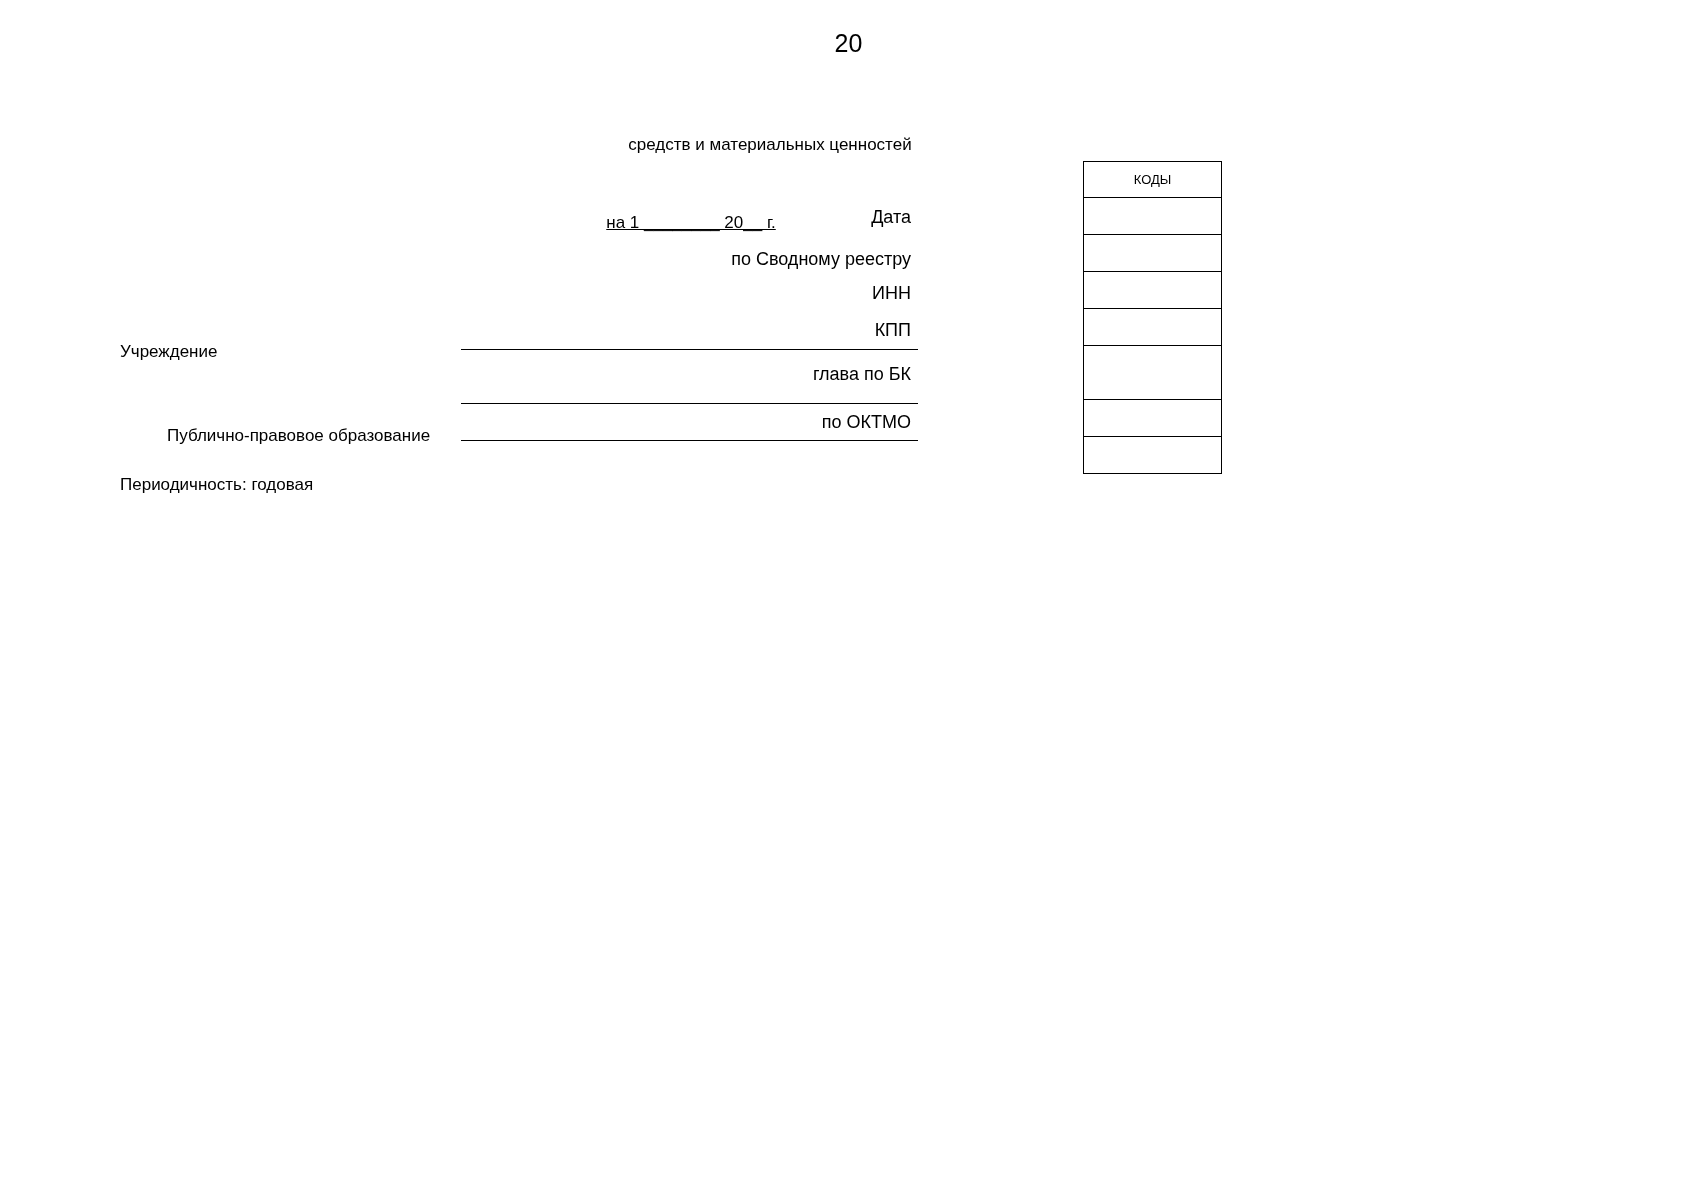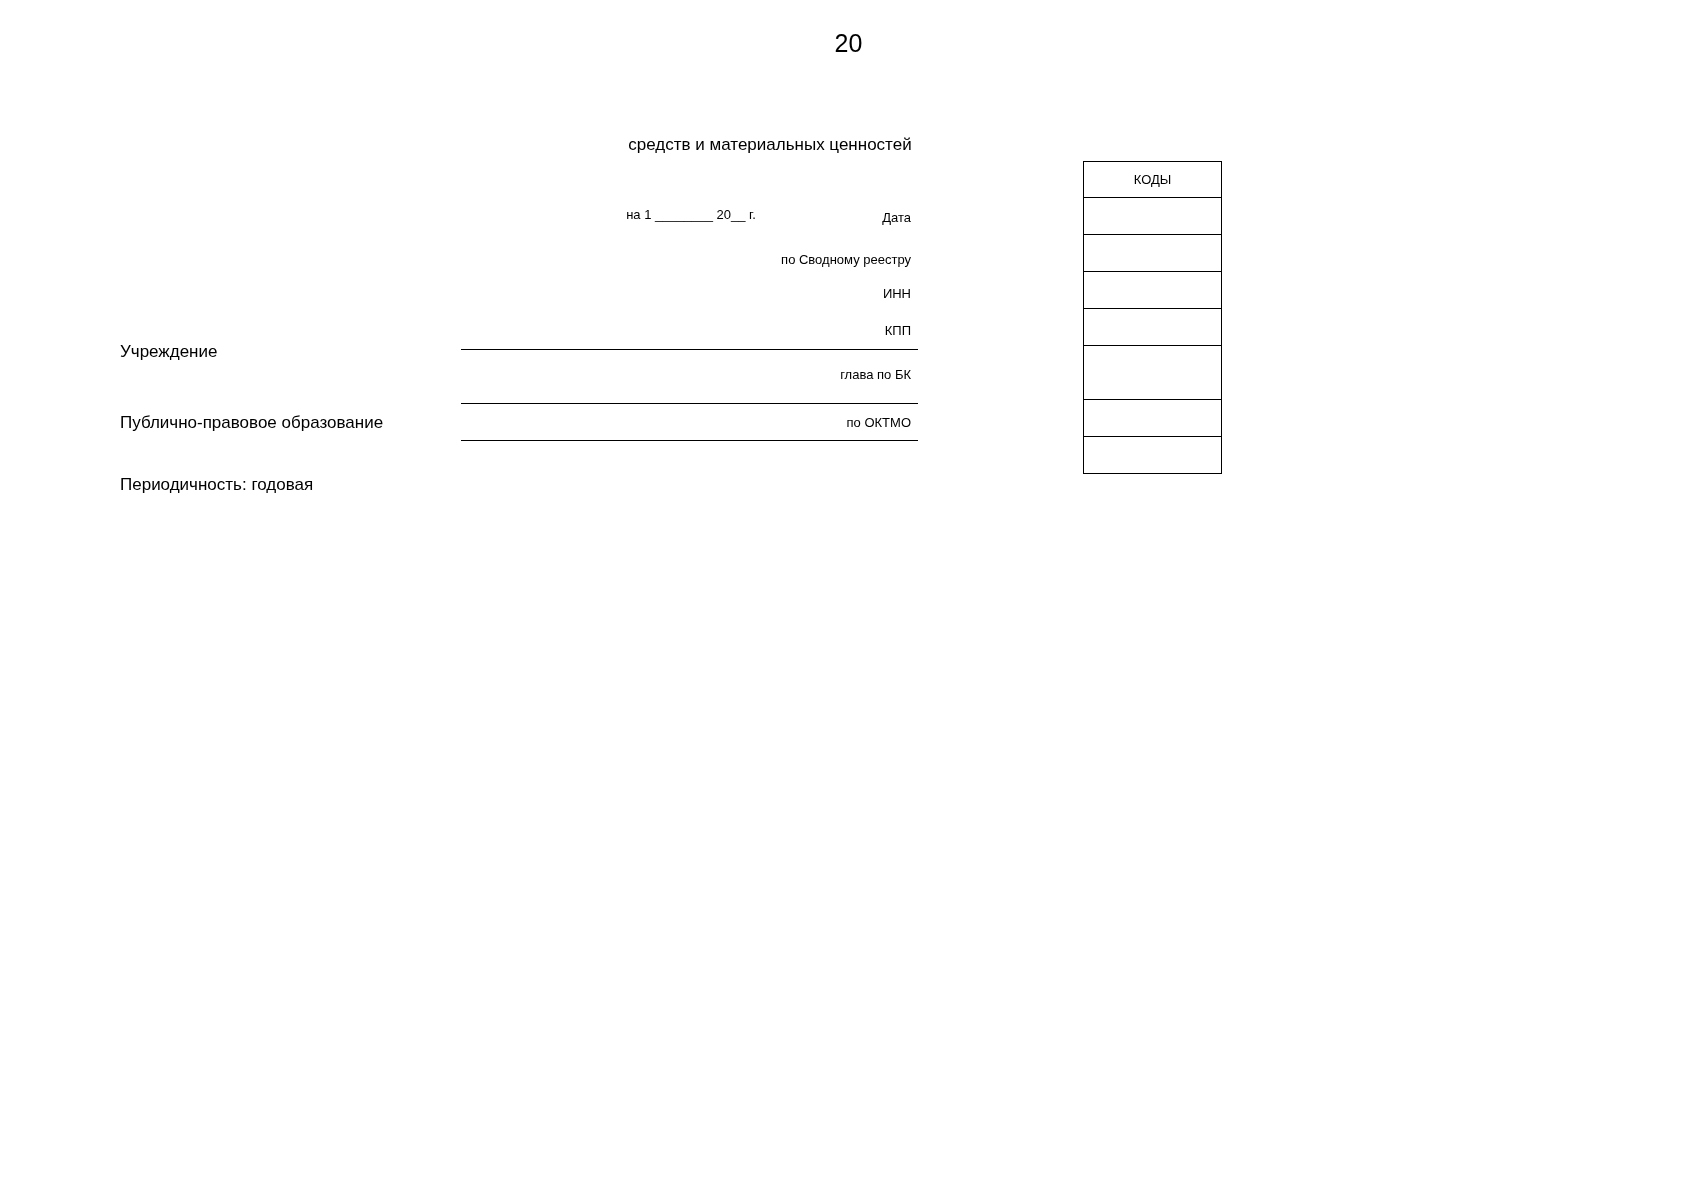--- a/index.html
+++ b/index.html
@@ -41,59 +41,60 @@
     text-align: center;
     font-size: 17px;
     line-height: 22px;
     margin-top: 10px;
   }
 
   
   .date-line {
     position: absolute;
     left: 461px;
-    top: 204px;
+    top: 212px;
     width: 460px;
     text-align: center;
-    font-size: 13px;
+    font-size: 17px;
     line-height: 22px;
     white-space: pre;
+    text-decoration: underline;
   }
 
   
   .left-label {
     position: absolute;
     left: 120px;
     font-size: 17px;
     line-height: 21px;
     width: 330px;
   }
   .lbl-uchrezhdenie  { top: 320px; margin-top: 21px; }
   .lbl-organ         { top: 358px; }
-  .lbl-ppo           { top: 412px; }
+  .lbl-ppo           { top: 425px; margin-left: 47px; }
   .lbl-period        { top: 474px; }
 
   
   .rule {
     position: absolute;
     left: 461px;
     width: 457px;
     height: 0;
     border-bottom: 1.6px solid #000000;
   }
   .rule-1 { top: 349px; }
   .rule-2 { top: 403px; }
   .rule-3 { top: 440px; }
 
   
   .right-label {
     position: absolute;
     right: 619px;        
     text-align: right;
-    font-size: 13px;
+    font-size: 18px;
     line-height: 21px;
     white-space: nowrap;
   }
   .rl-data     { top: 207px; }
   .rl-reestr   { top: 249px; }
   .rl-inn      { top: 283px; }
   .rl-kpp      { top: 320px; }
   .rl-glava    { top: 364px; }
   .rl-oktmo    { top: 412px; margin-left: 16px; }
 

